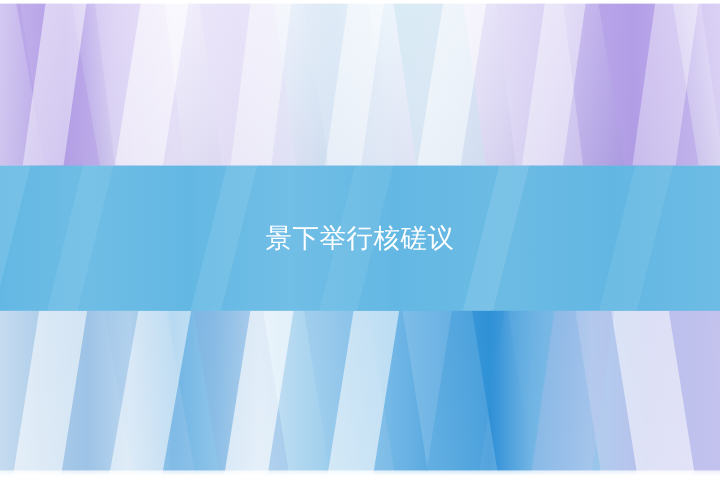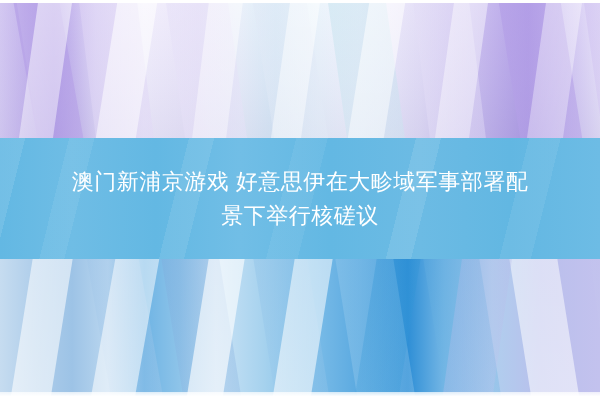--- a/index.html
+++ b/index.html
@@ -201,21 +201,20 @@
       <div class="shard" style="left: 376px; width: 56px; background: linear-gradient(rgba(78, 158, 216, 0.5), rgba(116, 186, 230, 0.32)); transform: skewX(9deg);"></div>
       <div class="shard" style="left: 424px; width: 44px; background: linear-gradient(rgba(24, 132, 206, 0.42), rgba(64, 160, 220, 0.28)); transform: skewX(-9deg);"></div>
       <div class="shard" style="left: 462px; width: 48px; background: linear-gradient(rgba(255, 255, 255, 0.4), rgba(255, 255, 255, 0.56)); transform: skewX(9deg);"></div>
       <div class="shard" style="left: 504px; width: 50px; background: linear-gradient(rgba(170, 176, 228, 0.4), rgba(192, 196, 238, 0.3)); transform: skewX(-8deg);"></div>
       <div class="shard" style="left: 548px; width: 60px; background: linear-gradient(rgba(186, 188, 234, 0.4), rgba(202, 202, 240, 0.28)); transform: skewX(8deg);"></div>
     </div>
 
   <div class="title-band">
     <div class="band-sheen"></div>
     <div class="title-text">
-      <div>澳门新浦京游戏 好意思伊在大畛域军事部署配</div>
       <div>景下举行核磋议</div>
     </div>
   </div>
 
   <div class="edge-top"></div>
   <div class="edge-bottom"></div>
   <div class="watermark"></div>
 
 </div>
 

